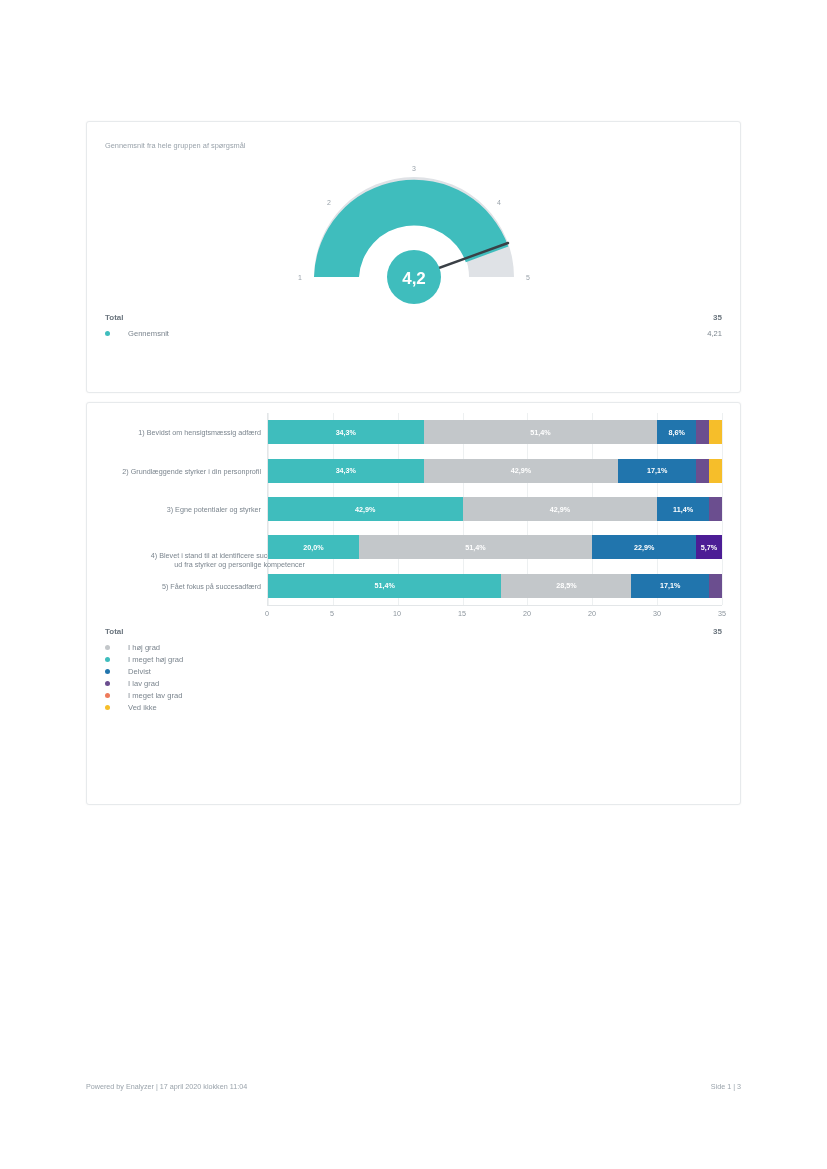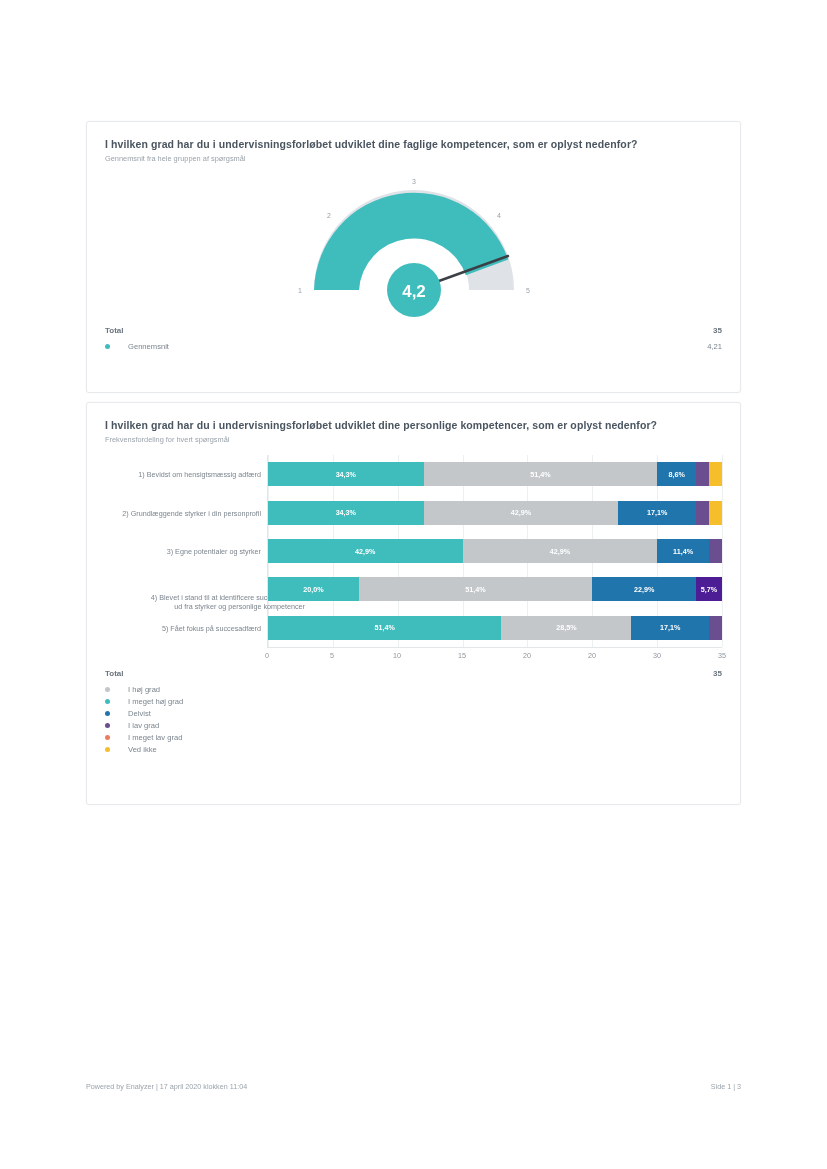--- a/index.html
+++ b/index.html
@@ -116,21 +116,20 @@
     font-size: 7.2px; color: #9aa3ab;
   }
 </style>
 </head>
 <body>
 
 <div class="page">
 
   <div class="card" id="card-gauge">
     <div class="card-head">
-      <div class="card-title">I hvilken grad har du i undervisningsforløbet udviklet dine faglige kompetencer, som er oplyst nedenfor?</div>
       <div class="card-sub">Gennemsnit fra hele gruppen af spørgsmål</div>
     </div>
 
     <div class="gauge-wrap">
       <svg class="gauge-svg" width="260" height="150" viewBox="0 0 260 150">
 
         <path d="M 30 120 A 100 100 0 0 1 230 120 L 185 120 A 55 55 0 0 0 75 120 Z" fill="#dfe2e6"></path>
 
         <path d="M 30 120 A 100 100 0 0 1 224.3 89.5 L 181.8 105.2 A 55 55 0 0 0 75 120 Z" fill="#3FBDBD"></path>
 
@@ -156,24 +155,20 @@
         <span class="legend-left">
           <span class="dot" style="background:#3FBDBD"></span>
           <span>Gennemsnit</span>
         </span>
         <span>4,21</span>
       </div>
     </div>
   </div>
 
   <div class="card" id="card-bars">
-    <div class="card-head">
-      <div class="card-title">I hvilken grad har du i undervisningsforløbet udviklet dine personlige kompetencer, som er oplyst nedenfor?</div>
-      <div class="card-sub">Frekvensfordeling for hvert spørgsmål</div>
-    </div>
 
     <div class="chart-area">
       <div class="plot" id="plot">
           <div class="gridline" style="left: 0%;"></div>
           <div class="gridline" style="left: 14.2857%;"></div>
           <div class="gridline" style="left: 28.5714%;"></div>
           <div class="gridline" style="left: 42.8571%;"></div>
           <div class="gridline" style="left: 57.1429%;"></div>
           <div class="gridline" style="left: 71.4286%;"></div>
           <div class="gridline" style="left: 85.7143%;"></div>

